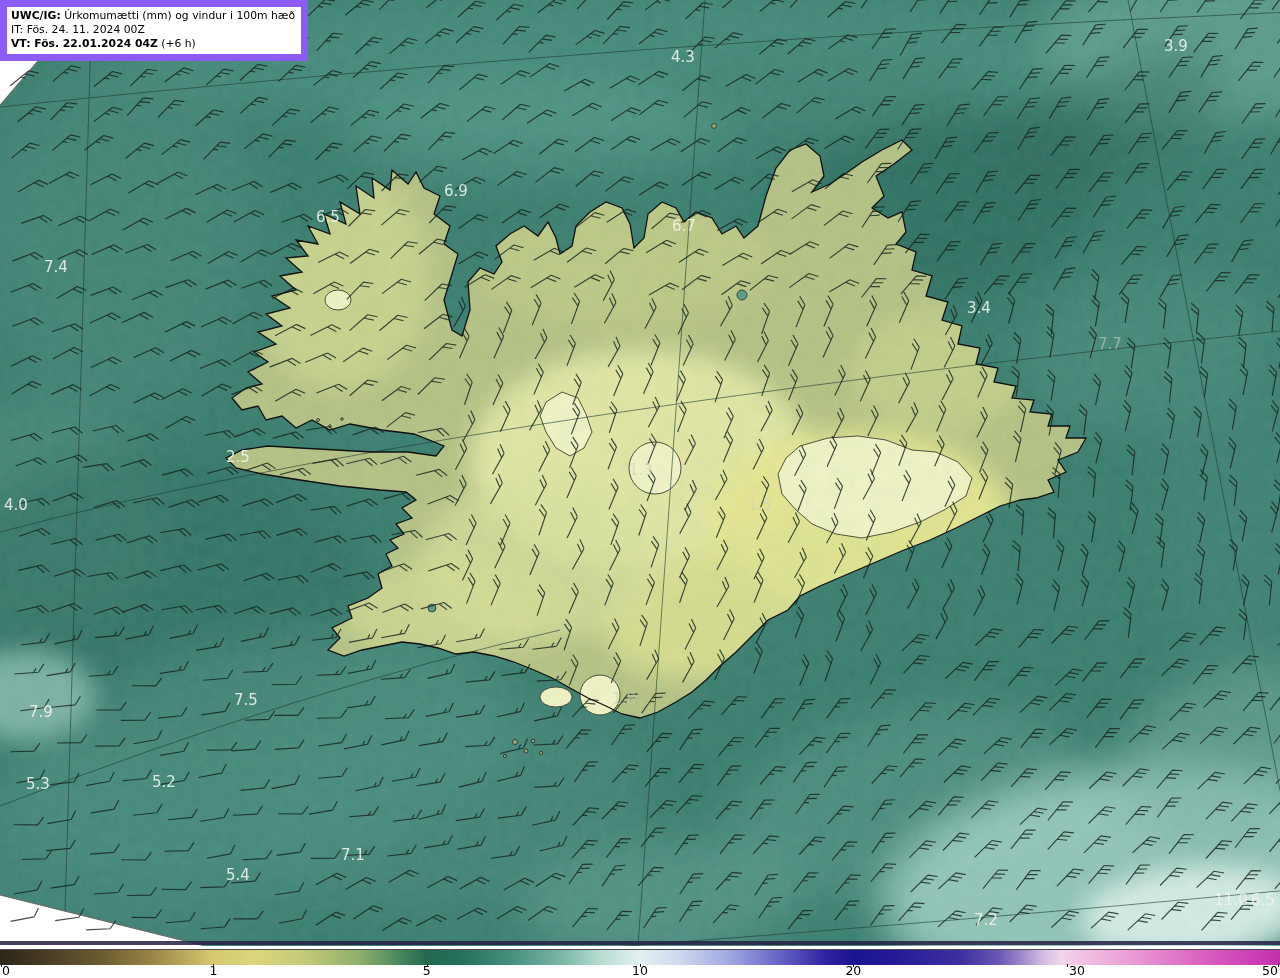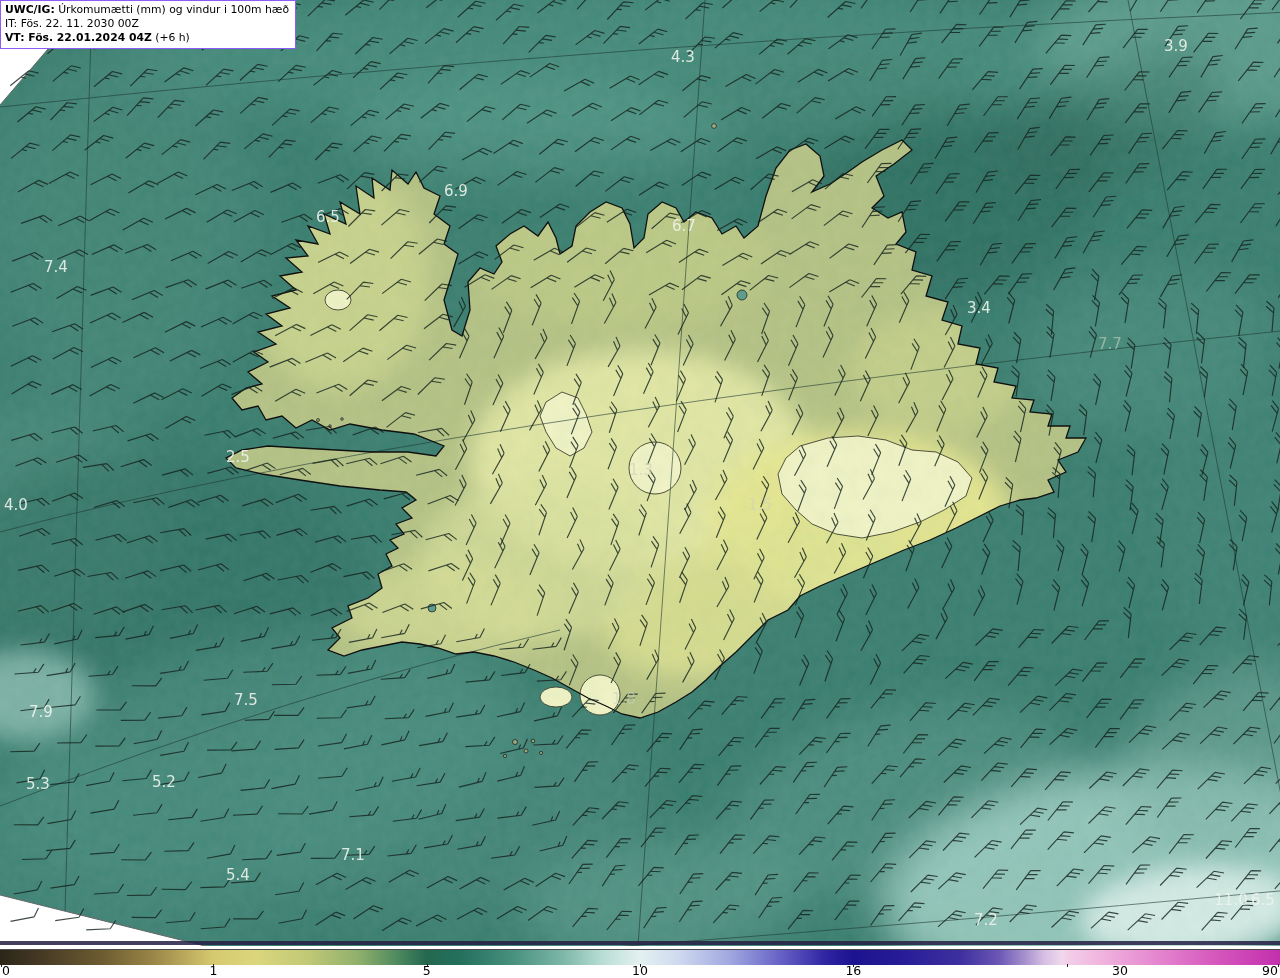--- a/index.html
+++ b/index.html
@@ -1,20 +1,20 @@
 <!DOCTYPE html>
 <html><head>
 <meta charset="utf-8">
 <style>
   html,body{margin:0;padding:0;background:#ffffff;}
   .stage{position:relative;width:1280px;height:978px;overflow:hidden;background:#fff;
          font-family:"DejaVu Sans",sans-serif;}
   #mapsvg{position:absolute;left:0;top:0;display:block;}
   
-  .titlebox{position:absolute;left:0;top:0;background:#ffffff;border:1px solid #8b5cf6;
+  .titlebox{position:absolute;left:0;top:0;background:#ffffff;border:7px solid #8b5cf6;
             padding:2px 6px 3px 4px;font-size:10.8px;line-height:1.3;color:#000;
             white-space:nowrap;z-index:6;}
   .titlebox b{font-weight:bold;}
   
   .cbar-area{position:absolute;left:0;top:946px;width:1280px;height:32px;background:#ffffff;z-index:5;}
   .cbar{position:absolute;left:0;top:3px;width:1280px;height:15px;border-top:1px solid #4a4a4a;}
   .cbar-ticks span{position:absolute;top:18px;width:1px;height:3px;background:#222;}
   .cbar-labels span{position:absolute;top:17px;font-size:12.5px;color:#000;transform:translateX(-50%);}
   .cbar-labels span.left{transform:none;}
   .cbar-labels span.right{transform:translateX(-100%);}
@@ -1130,39 +1130,39 @@
         <text x="353" y="860" class="maplabel">7.1</text>
         <text x="238" y="880" class="maplabel">5.4</text>
         <text x="986" y="925" class="maplabel">7.2</text>
         <text x="1231" y="905" class="maplabel">11.0</text>
         <text x="1263" y="905" class="maplabel">6.5</text>
       </g>
   </svg>
 
   <div class="titlebox">
     <div><b>UWC/IG:</b><span> Úrkomumætti (mm) og vindur i 100m hæð</span></div>
-    <div>IT: Fös. 22. 11. 2030 00Z</div>
+    <div>IT: Fös. 24. 11. 2024 00Z</div>
     <div><b>VT: Fös. 22.01.2024 04Z</b><span> (+6 h)</span></div>
   </div>
 
   <div class="cbar-area">
     <div class="cbar" id="cbar" style="background: linear-gradient(to right, rgb(43, 38, 25) 0%, rgb(68, 56, 35) 3%, rgb(109, 92, 49) 8%, rgb(154, 134, 71) 12%, rgb(214, 201, 111) 16.67%, rgb(219, 214, 124) 20%, rgb(193, 201, 118) 24%, rgb(143, 176, 108) 28%, rgb(79, 138, 95) 31%, rgb(35, 104, 79) 33.33%, rgb(36, 112, 93) 36%, rgb(71, 144, 126) 40%, rgb(125, 183, 168) 44%, rgb(183, 221, 211) 47%, rgb(228, 241, 241) 50%, rgb(207, 217, 239) 53%, rgb(160, 168, 224) 57%, rgb(102, 97, 198) 61%, rgb(47, 36, 162) 64.5%, rgb(28, 19, 144) 66.67%, rgb(37, 27, 150) 70%, rgb(61, 47, 159) 75%, rgb(106, 86, 181) 78%, rgb(164, 143, 204) 80%, rgb(212, 189, 226) 81.5%, rgb(240, 217, 238) 83%, rgb(243, 207, 233) 83.33%, rgb(240, 180, 222) 86%, rgb(230, 138, 208) 90%, rgb(213, 87, 189) 95%, rgb(195, 47, 173) 100%);"></div>
     <div class="cbar-ticks" id="cbarTicks">
         <span style="left: 1px;"></span>
         <span style="left: 213.376px;"></span>
         <span style="left: 426.624px;"></span>
         <span style="left: 640px;"></span>
         <span style="left: 853.376px;"></span>
         <span style="left: 1066.62px;"></span>
         <span style="left: 1278px;"></span>
       </div>
     <div class="cbar-labels" id="cbarLabels">
         <span class="left" style="left: 2px;">0</span>
         <span style="left: 213.376px;">1</span>
         <span style="left: 426.624px;">5</span>
         <span style="left: 640px;">10</span>
-        <span style="left: 853.376px;">16</span>
-        <span style="left: 1120px;">30</span>
-        <span class="right" style="left: 1278px;">90</span>
+        <span style="left: 853.376px;">20</span>
+        <span style="left: 1077px;">30</span>
+        <span class="right" style="left: 1278px;">50</span>
       </div>
   </div>
 
 </div>
 
 </body></html>

